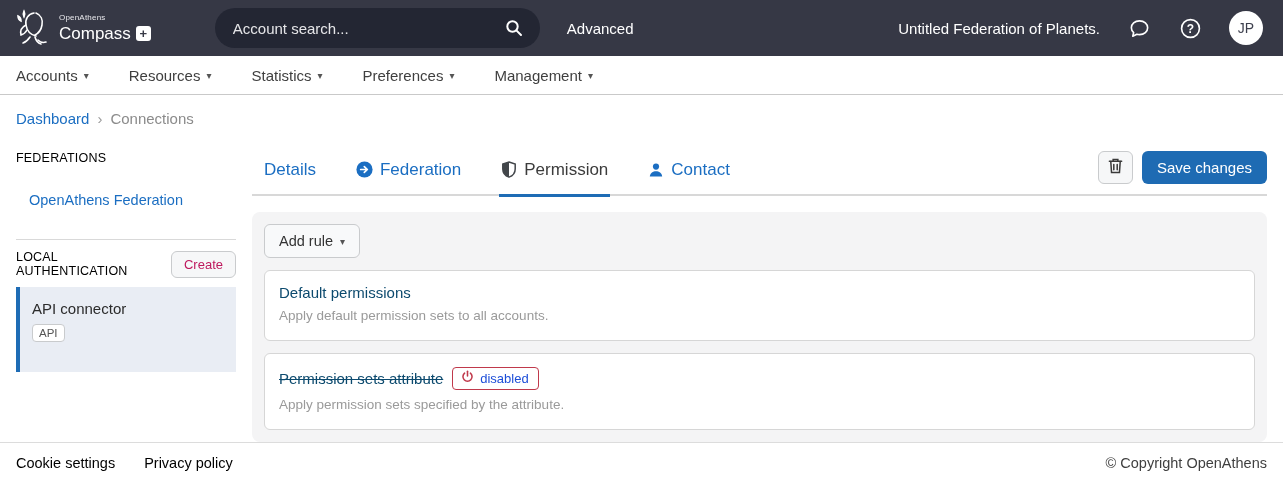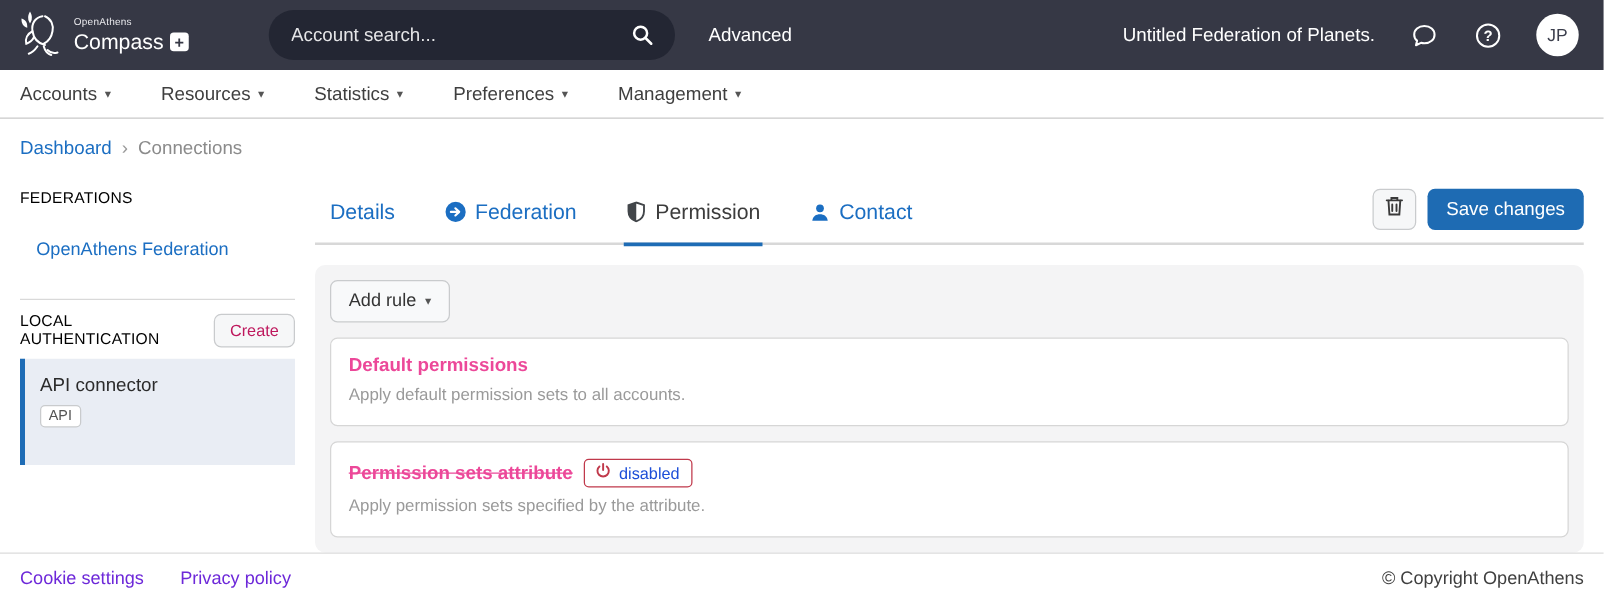--- a/index.html
+++ b/index.html
@@ -133,39 +133,39 @@
     background: #f8f9fa; border: 1px solid #c9cbcd; border-radius: 6px;
     font-size: 14.5px; color: #333; padding: 8px 14px; cursor: pointer;
     display: inline-flex; align-items: center; gap: 7px;
     font-family: "Liberation Sans", sans-serif;
   }
   .rule-card {
     margin-top: 12px; background: #fff; border: 1px solid #d6d6d6; border-radius: 6px;
     padding: 13px 14px 17px 14px; cursor: pointer;
   }
   .rule-title-row { display: flex; align-items: center; gap: 9px; }
-  .rule-title { font-size: 15px; font-weight: bold; color: #ec4899; }
+  .rule-title { font-size: 15px; font-weight: normal; color: #0c4a6e; }
   .rule-title.struck { text-decoration: line-through; }
   .disabled-badge {
     display: inline-flex; align-items: center; gap: 6px;
     border: 1.5px solid #c0394b; color: #1d4ed8; border-radius: 4px;
     font-size: 13px; padding: 2px 9px 3px 8px;
   }
   .rule-desc { margin-top: 7px; font-size: 13.5px; color: #9a9a9a; }
 
   
   .footer {
     margin-top: auto;
     border-top: 1px solid #dcdcdc;
     padding: 12px 16px;
     display: flex; align-items: center; justify-content: space-between;
     font-size: 14.5px;
   }
   .footer-links { display: flex; gap: 29px; }
-  .footer-link { color: #6d28d9; cursor: pointer; }
+  .footer-link { color: #000000; cursor: pointer; }
   .copyright { color: #3f3f3f; }
 </style>
 </head>
 <body>
 
 <div class="hdr">
   <div class="logo">
     <span>
       <svg width="38" height="42" viewBox="0 0 38 42" fill="none" stroke="#ffffff" stroke-width="1.6" stroke-linecap="round">
         <path d="M20 6 C14 7 11 12 12 18 C13 25 18 28 22 29"></path>

